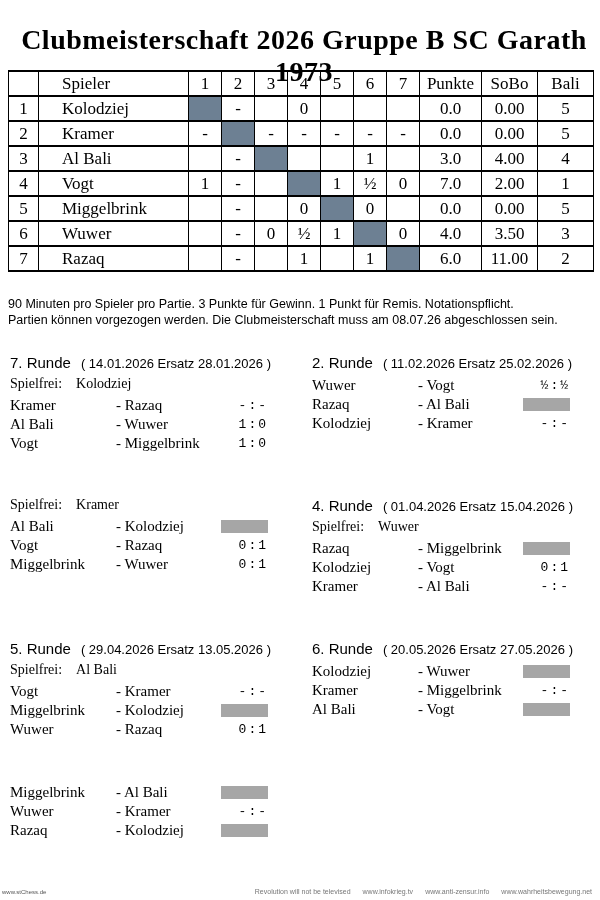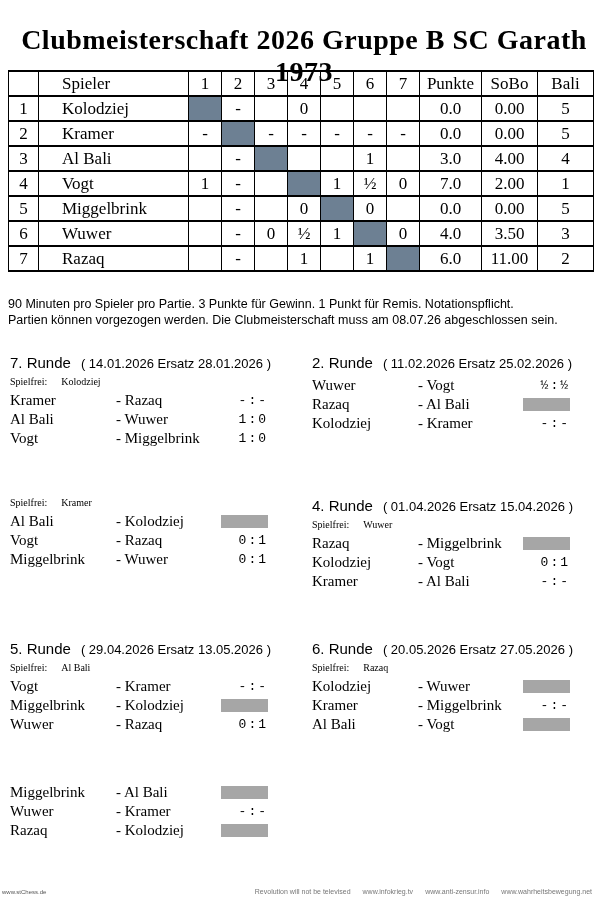--- a/index.html
+++ b/index.html
@@ -35,21 +35,21 @@
     font-family:"Liberation Sans",sans-serif;font-size:12.5px;line-height:16px;
   }
   .rounds{
     position:absolute;top:354px;left:10px;width:582px;
     display:grid;grid-template-columns:302px 280px;
   }
   .round{height:99px;margin-bottom:44px}
   .round-title{font-family:"Liberation Sans",sans-serif;margin-bottom:4px}
   .rt{font-size:15px}
   .rd{font-size:13px;margin-left:10px}
-  .spielfrei{font-size:10px;margin-bottom:4px}
+  .spielfrei{font-size:14px;margin-bottom:4px}
   .sf-name{margin-left:14px}
   .game{display:flex;align-items:center;width:258px;font-size:15px;height:19px}
   .white{width:106px;white-space:nowrap}
   .black{flex:1;white-space:nowrap}
   .result{
     width:52px;text-align:right;
     font-family:"Liberation Mono","DejaVu Sans Mono",monospace;
     font-size:13px;letter-spacing:2px;white-space:nowrap;
   }
   .result.bar{width:47px;height:13px;background:var(--bar)}
@@ -293,21 +293,20 @@
         <span class="result bar"></span>
       </div>
       <div class="game">
         <span class="white">Wuwer</span>
         <span class="black">- Razaq</span>
         <span class="result">0:1</span>
       </div>
     </div>
     <div class="round">
       <div class="round-title"><span class="rt">6. Runde</span><span class="rd">( 20.05.2026 Ersatz 27.05.2026 )</span></div>
-      <div class="spielfrei"><span>Spielfrei:</span><span class="sf-name">Razaq</span></div>
       <div class="game">
         <span class="white">Kolodziej</span>
         <span class="black">- Wuwer</span>
         <span class="result bar"></span>
       </div>
       <div class="game">
         <span class="white">Kramer</span>
         <span class="black">- Miggelbrink</span>
         <span class="result">-:-</span>
       </div>

